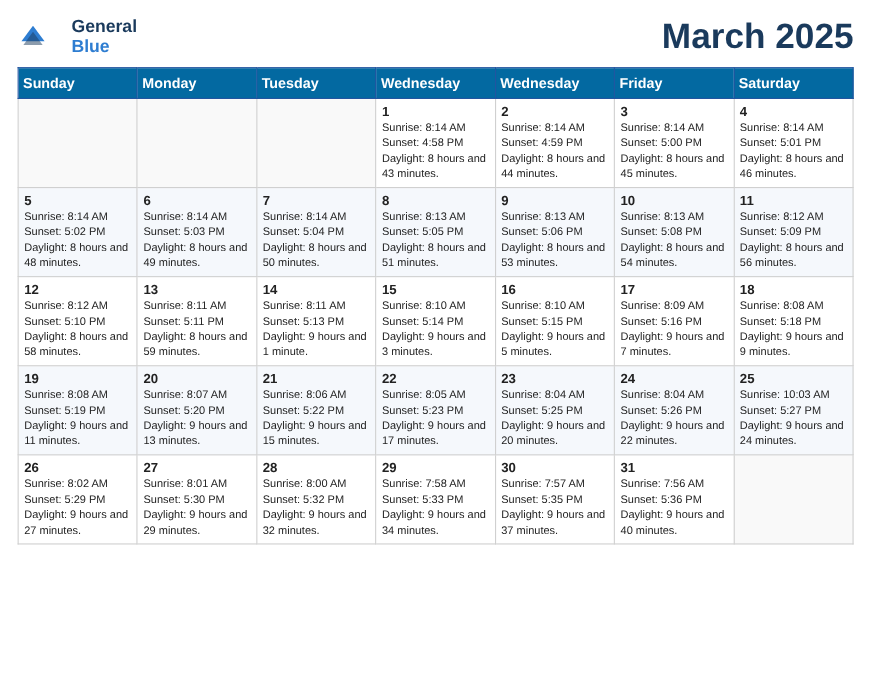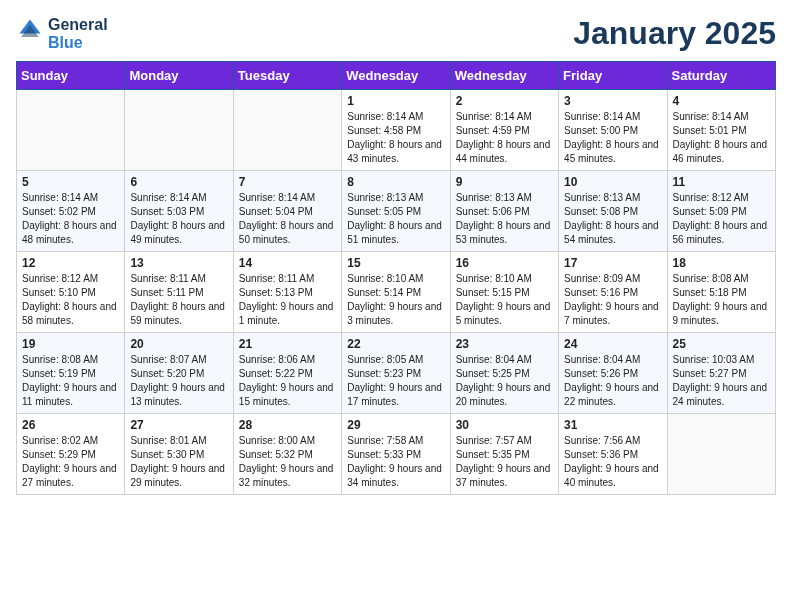--- a/index.html
+++ b/index.html
@@ -11,21 +11,22 @@
       padding: 16px;
     }
     .header {
       display: flex;
       align-items: flex-start;
       justify-content: space-between;
       margin-bottom: 10px;
     }
     .logo {
       display: flex;
-      gap: 4px;
+      align-items: center;
+      gap: 21px;
     }
     .logo-icon {
       width: 28px;
       height: 28px;
     }
     .title-block {
       text-align: right;
     }
     .month-year {
       font-size: 32px;
@@ -36,21 +37,21 @@
     .location {
       font-size: 14px;
       color: #444;
     }
     .calendar {
       width: 100%;
       border-collapse: collapse;
       border: 1px solid #ccc;
     }
     .calendar th {
-      background-color: #6d28d9;
+      background-color: #0369a1;
       color: #fff;
       font-size: 13px;
       font-weight: bold;
       padding: 6px 4px;
       text-align: left;
       border: 1px solid #2255a0;
     }
     .calendar td {
       vertical-align: top;
       border: 1px solid #d0d0d0;
@@ -87,21 +88,21 @@
     <svg class="logo-icon" viewBox="0 0 32 32" xmlns="http://www.w3.org/2000/svg">
       <polygon points="16,4 28,20 4,20" fill="#2e7dd1"></polygon>
       <polygon points="16,10 26,24 6,24" fill="#1a3a5c" opacity="0.5"></polygon>
     </svg>
     <div>
       <div style="font-size:16px;font-weight:bold;color:#1a3a5c;line-height:1.1;">General</div>
       <div style="font-size:16px;font-weight:bold;color:#2e7dd1;line-height:1.1;">Blue</div>
     </div>
   </div>
   <div class="title-block">
-    <div class="month-year">January 2025</div>
+    <div class="month-year">March 2025</div>
   </div>
 </div>
 
 <table class="calendar">
   <thead>
     <tr>
     <th>Sunday</th>
         <th>Monday</th>
         <th>Tuesday</th>
         <th>Wednesday</th>

